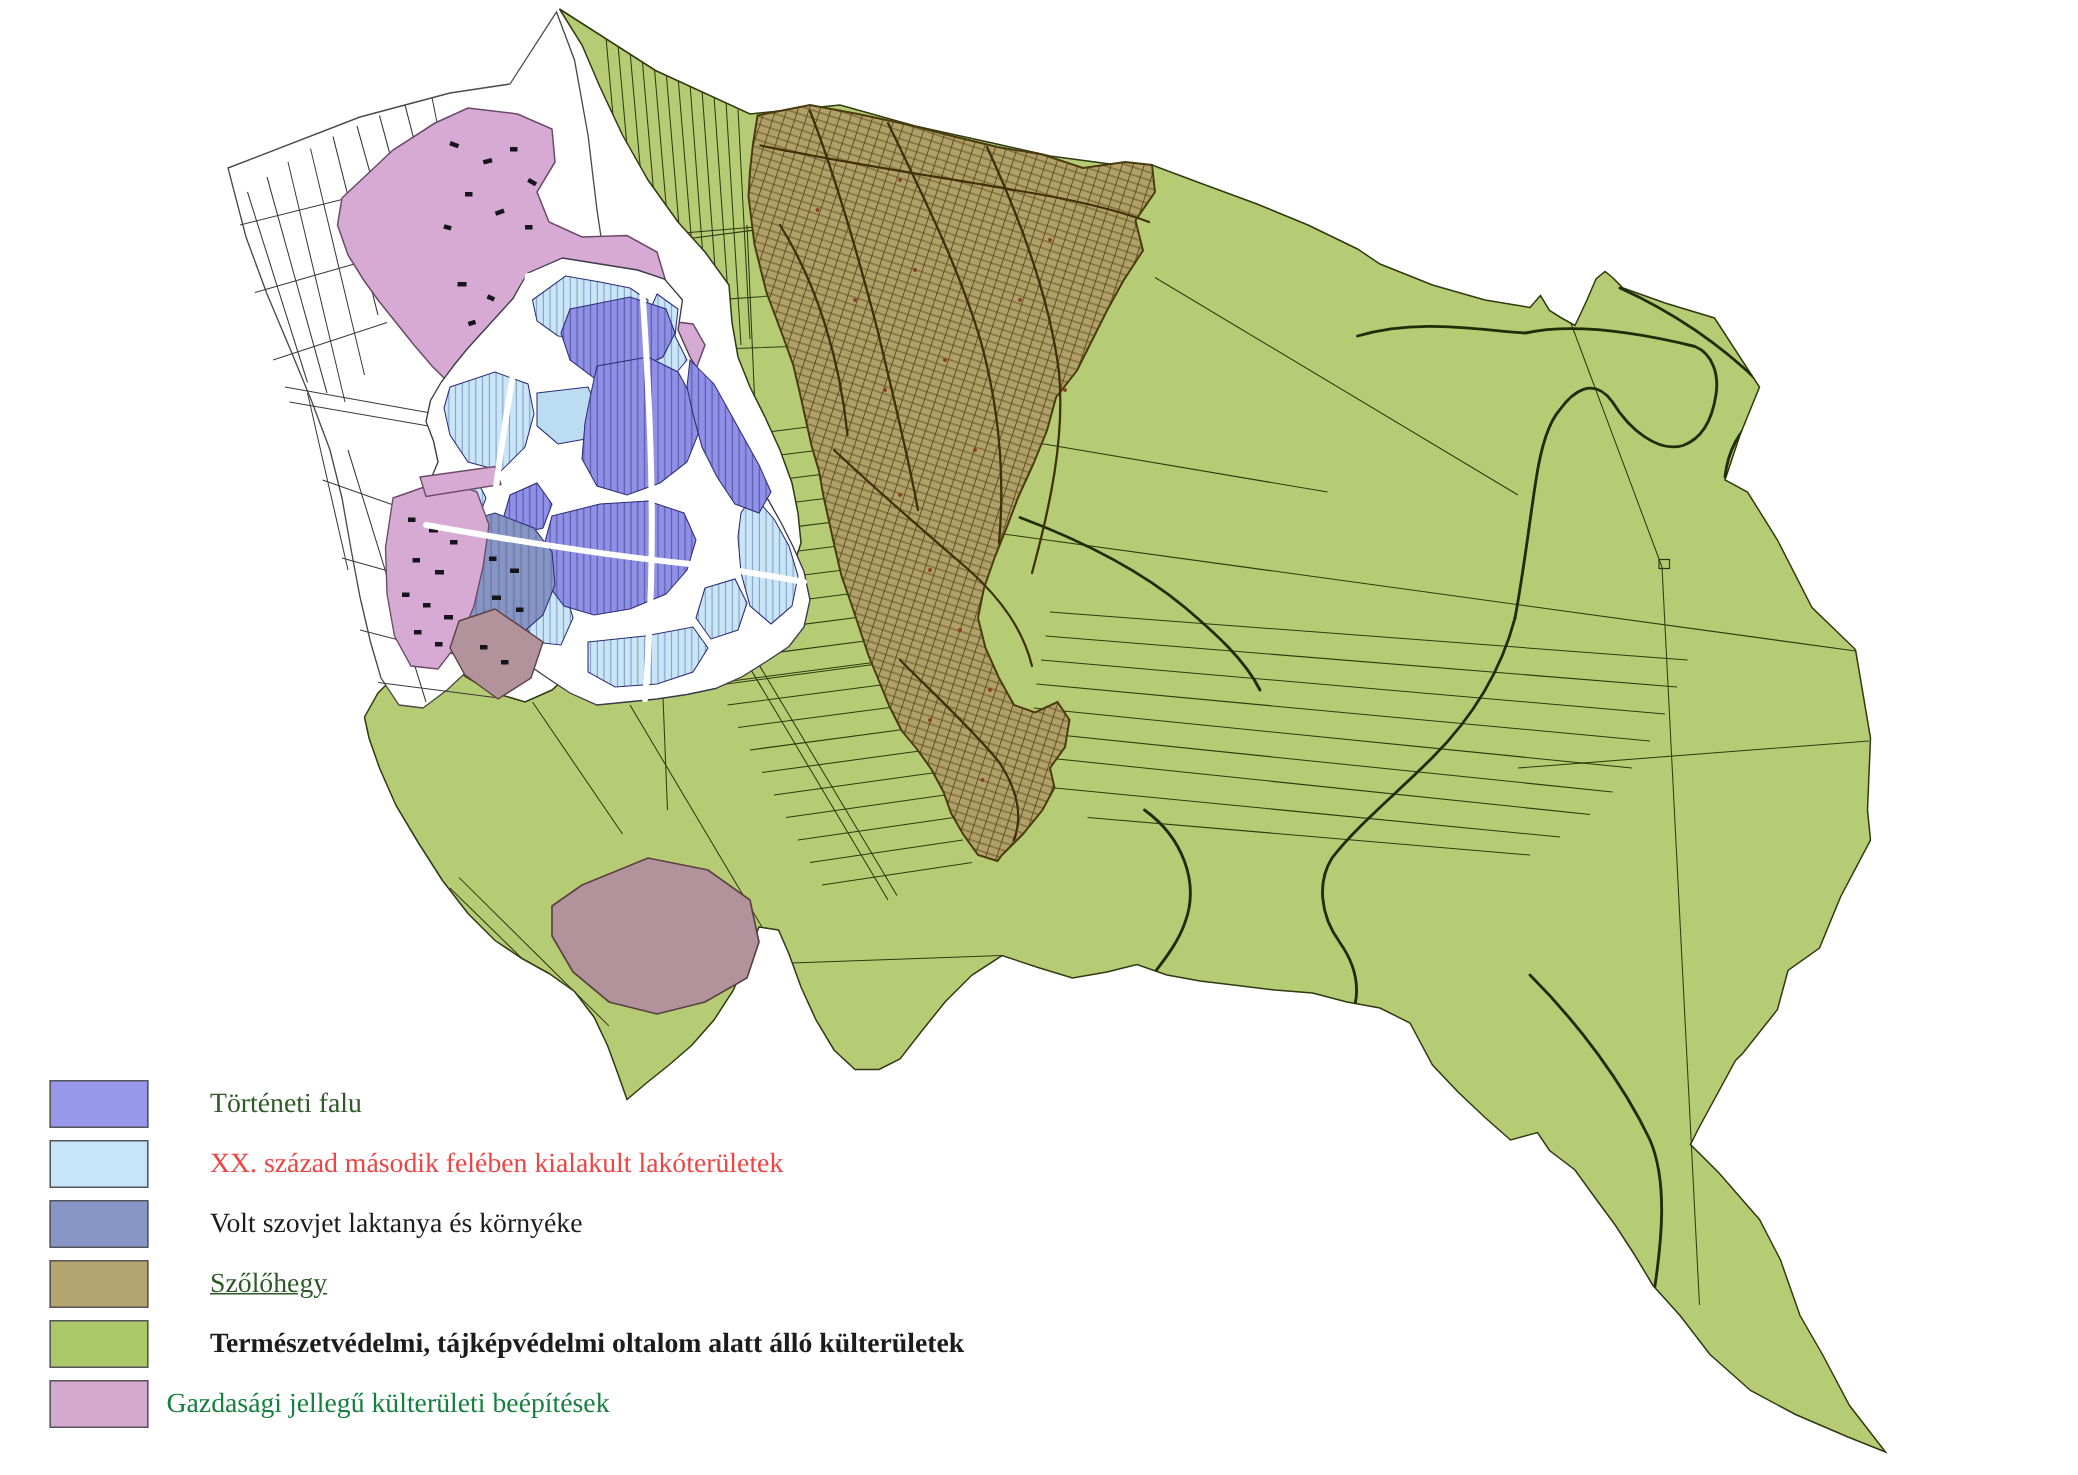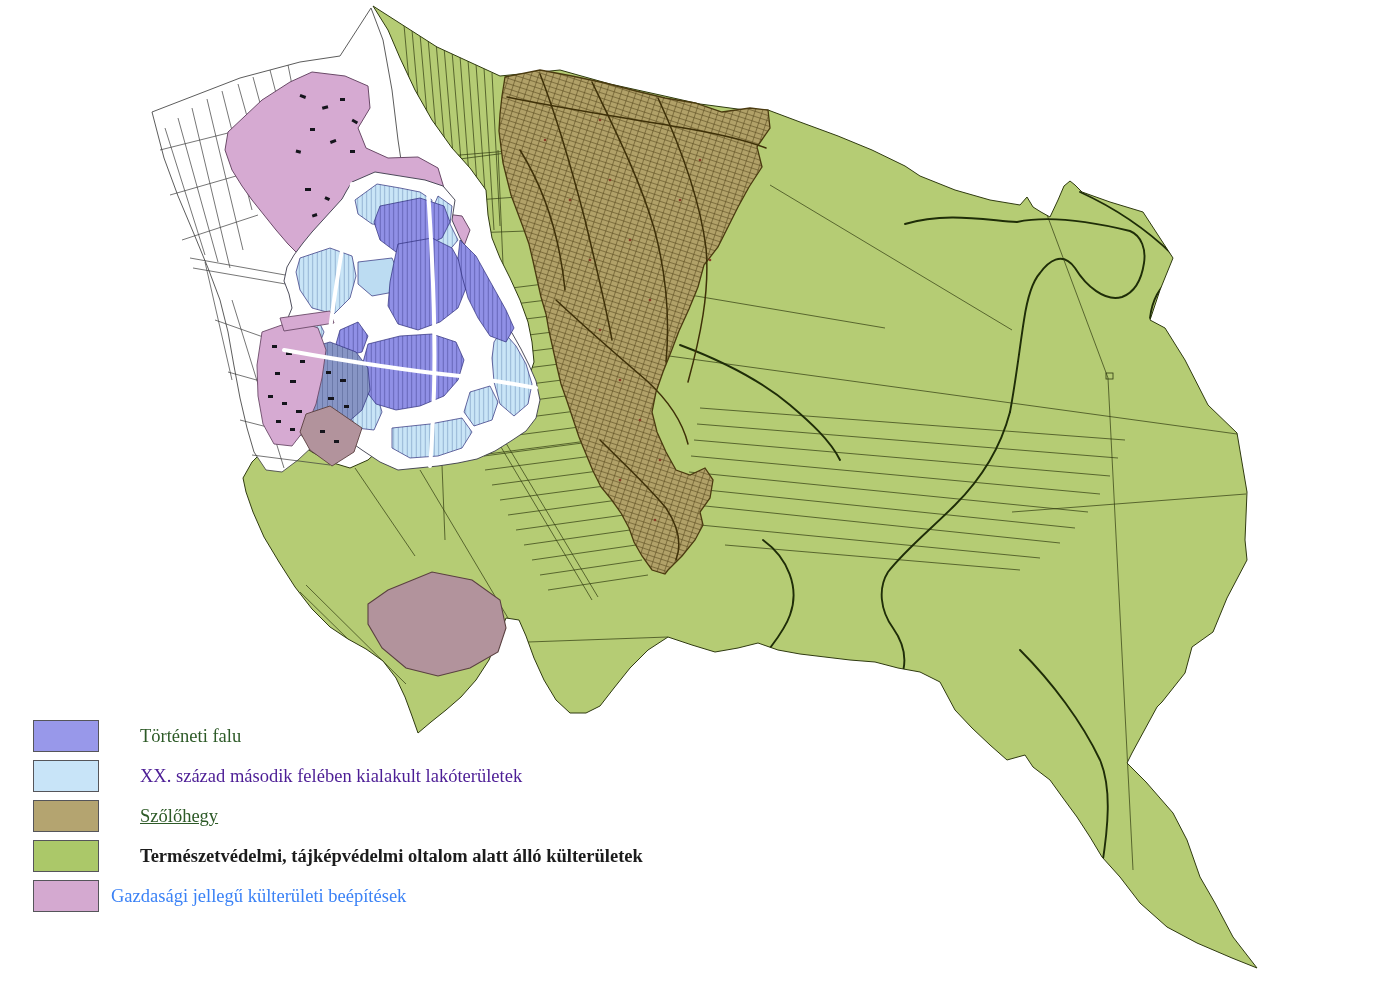--- a/index.html
+++ b/index.html
@@ -187,29 +187,33 @@
   </g>
 </svg>
 
 <div id="legend">
   <div class="legend-row">
     <div class="swatch" style="background-color: rgb(152, 152, 234);"></div>
     <div class="legend-label" style="color: rgb(45, 90, 39);">Történeti falu</div>
   </div>
   <div class="legend-row">
     <div class="swatch" style="background-color: rgb(200, 228, 248);"></div>
-    <div class="legend-label" style="color: #4c1d95;">XX. század második felében kialakult lakóterületek</div>
+    <div class="legend-label" style="color: #ef4444;">XX. század második felében kialakult lakóterületek</div>
+  </div>
+  <div class="legend-row">
+    <div class="swatch" style="background-color: rgb(136, 150, 198);"></div>
+    <div class="legend-label" style="color: rgb(28, 28, 28);">Volt szovjet laktanya és környéke</div>
   </div>
   <div class="legend-row">
     <div class="swatch" style="background-color: rgb(180, 164, 112);"></div>
     <div class="legend-label" style="color: rgb(45, 90, 39); text-decoration: underline;">Szőlőhegy</div>
   </div>
   <div class="legend-row">
     <div class="swatch" style="background-color: rgb(171, 200, 105);"></div>
     <div class="legend-label" style="color: rgb(28, 28, 28); font-weight: bold;">Természetvédelmi, tájképvédelmi oltalom alatt álló külterületek</div>
   </div>
   <div class="legend-row">
     <div class="swatch" style="background-color: rgb(212, 169, 208);"></div>
-    <div class="legend-label" style="color: #3b82f6; margin-left: 12px;">Gazdasági jellegű külterületi beépítések</div>
+    <div class="legend-label" style="color: #15803d; margin-left: 12px;">Gazdasági jellegű külterületi beépítések</div>
   </div>
 </div>
 
 </div>
 
 </body></html>

